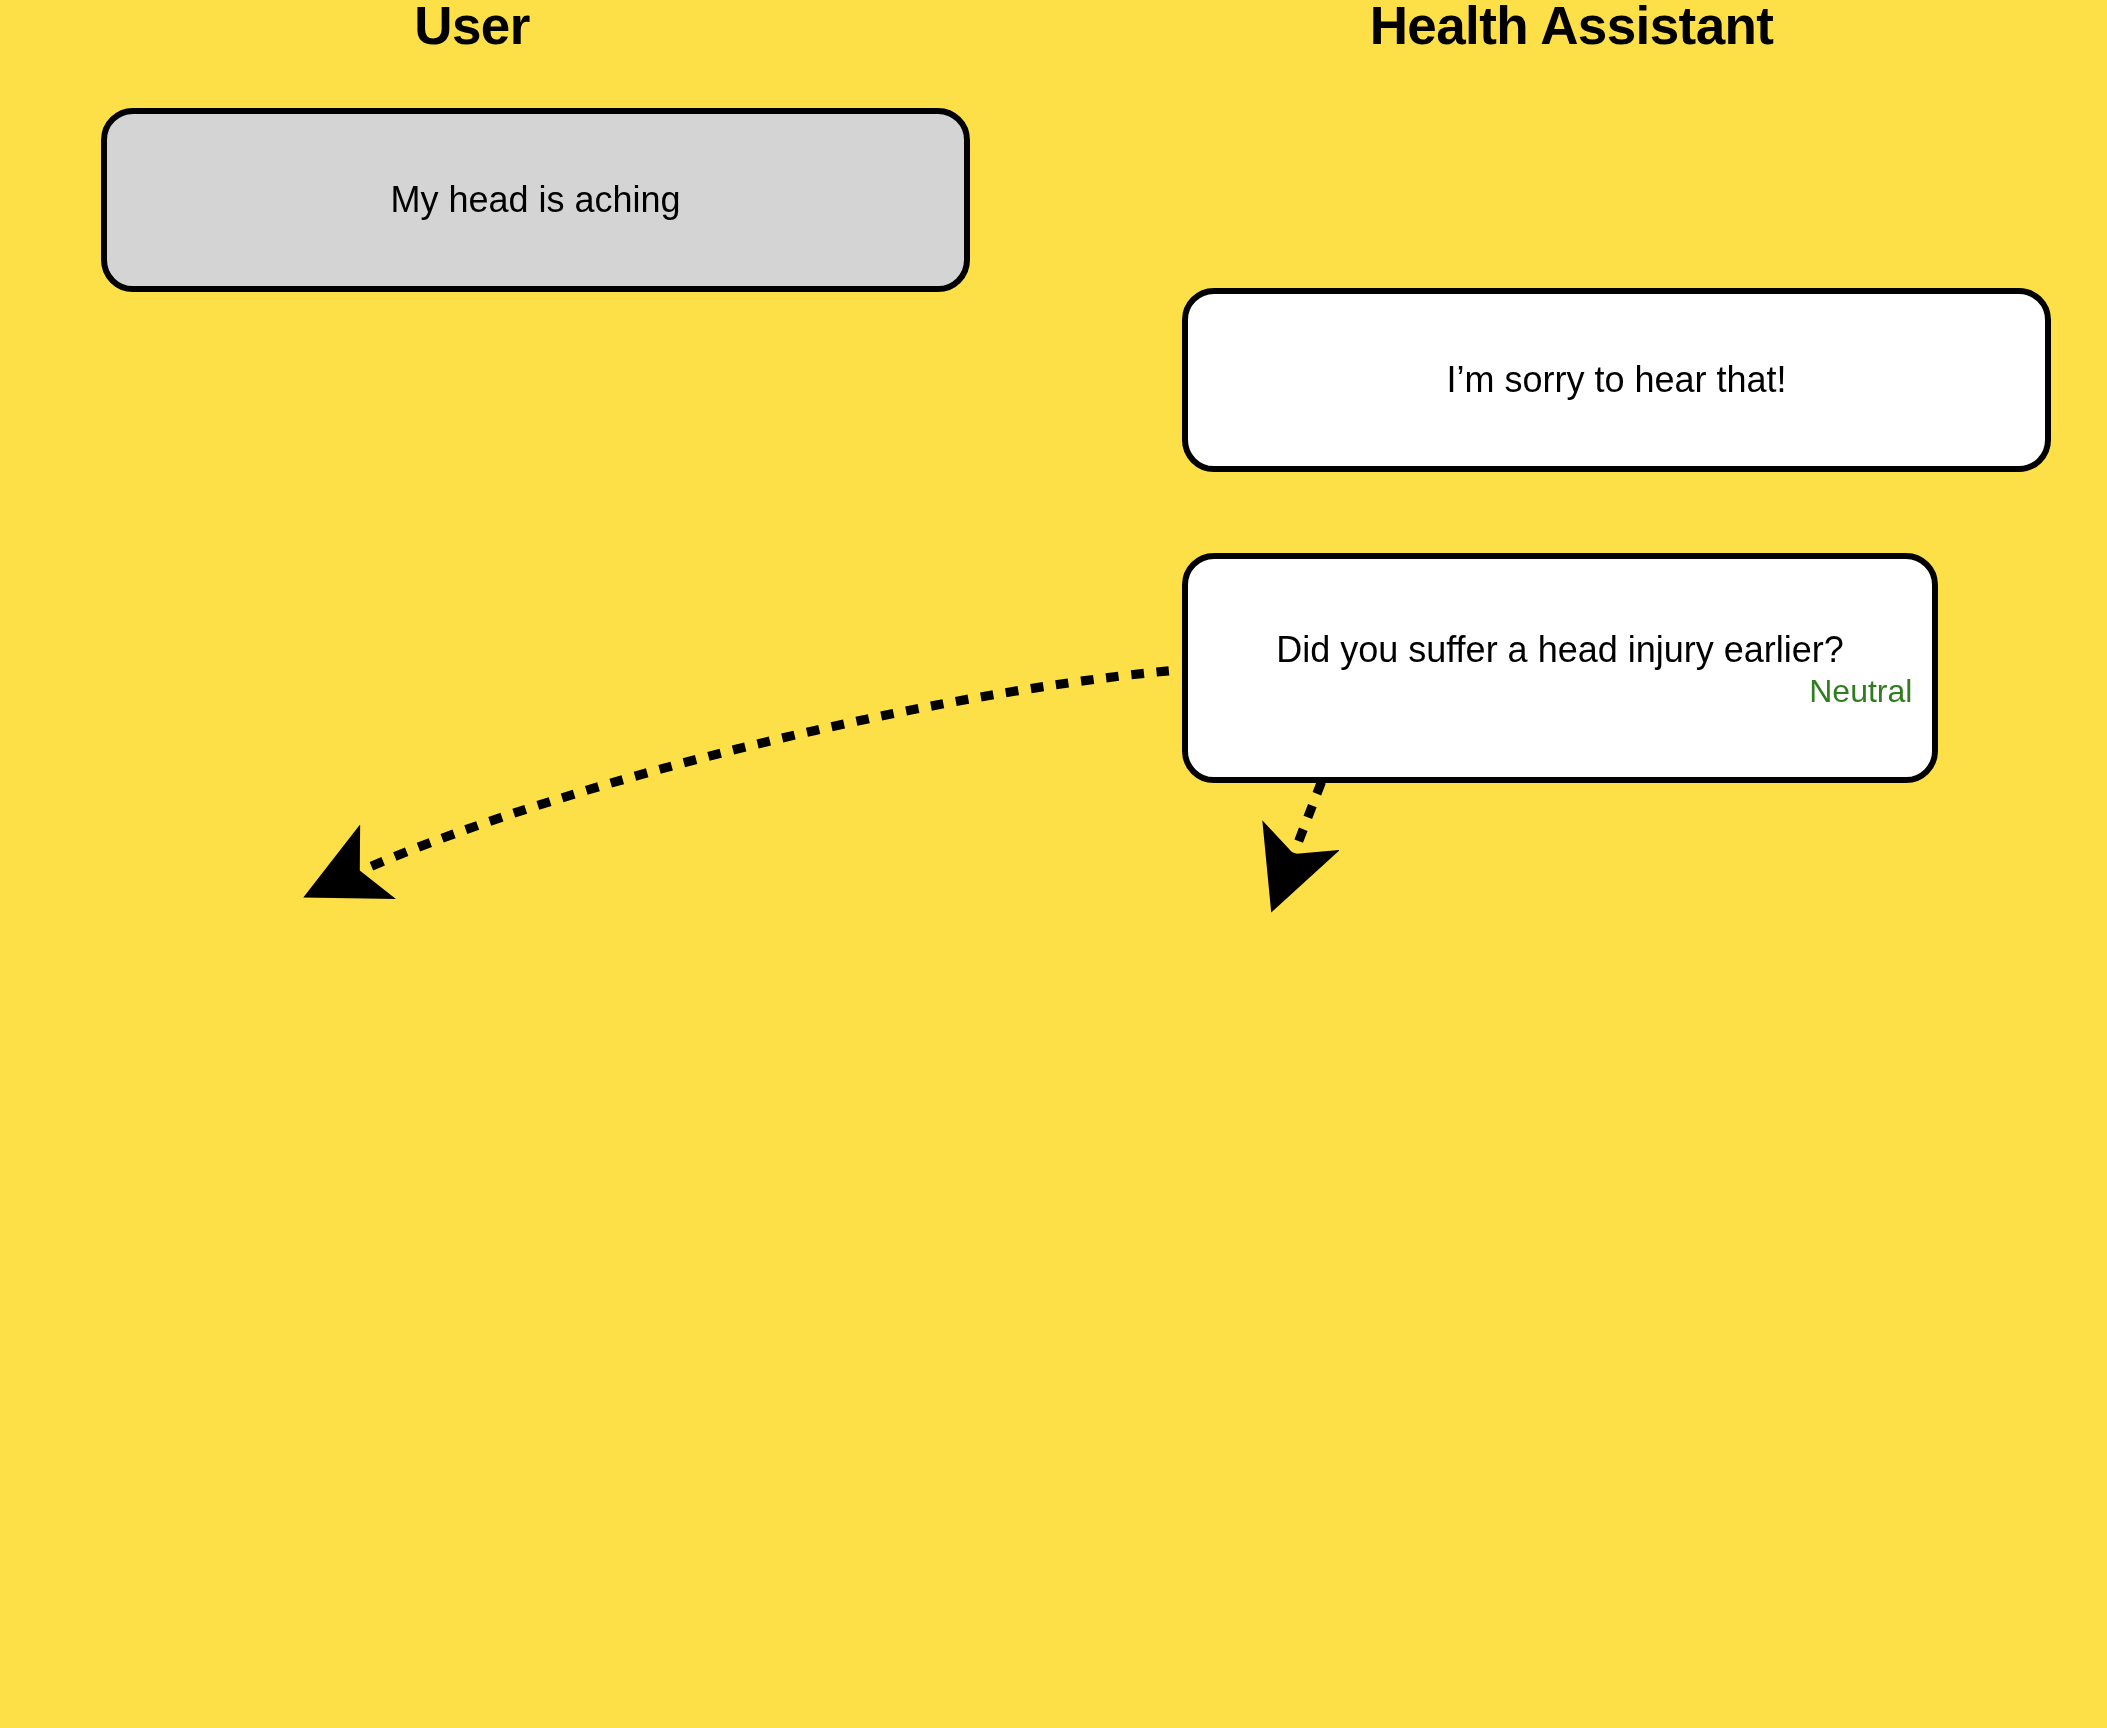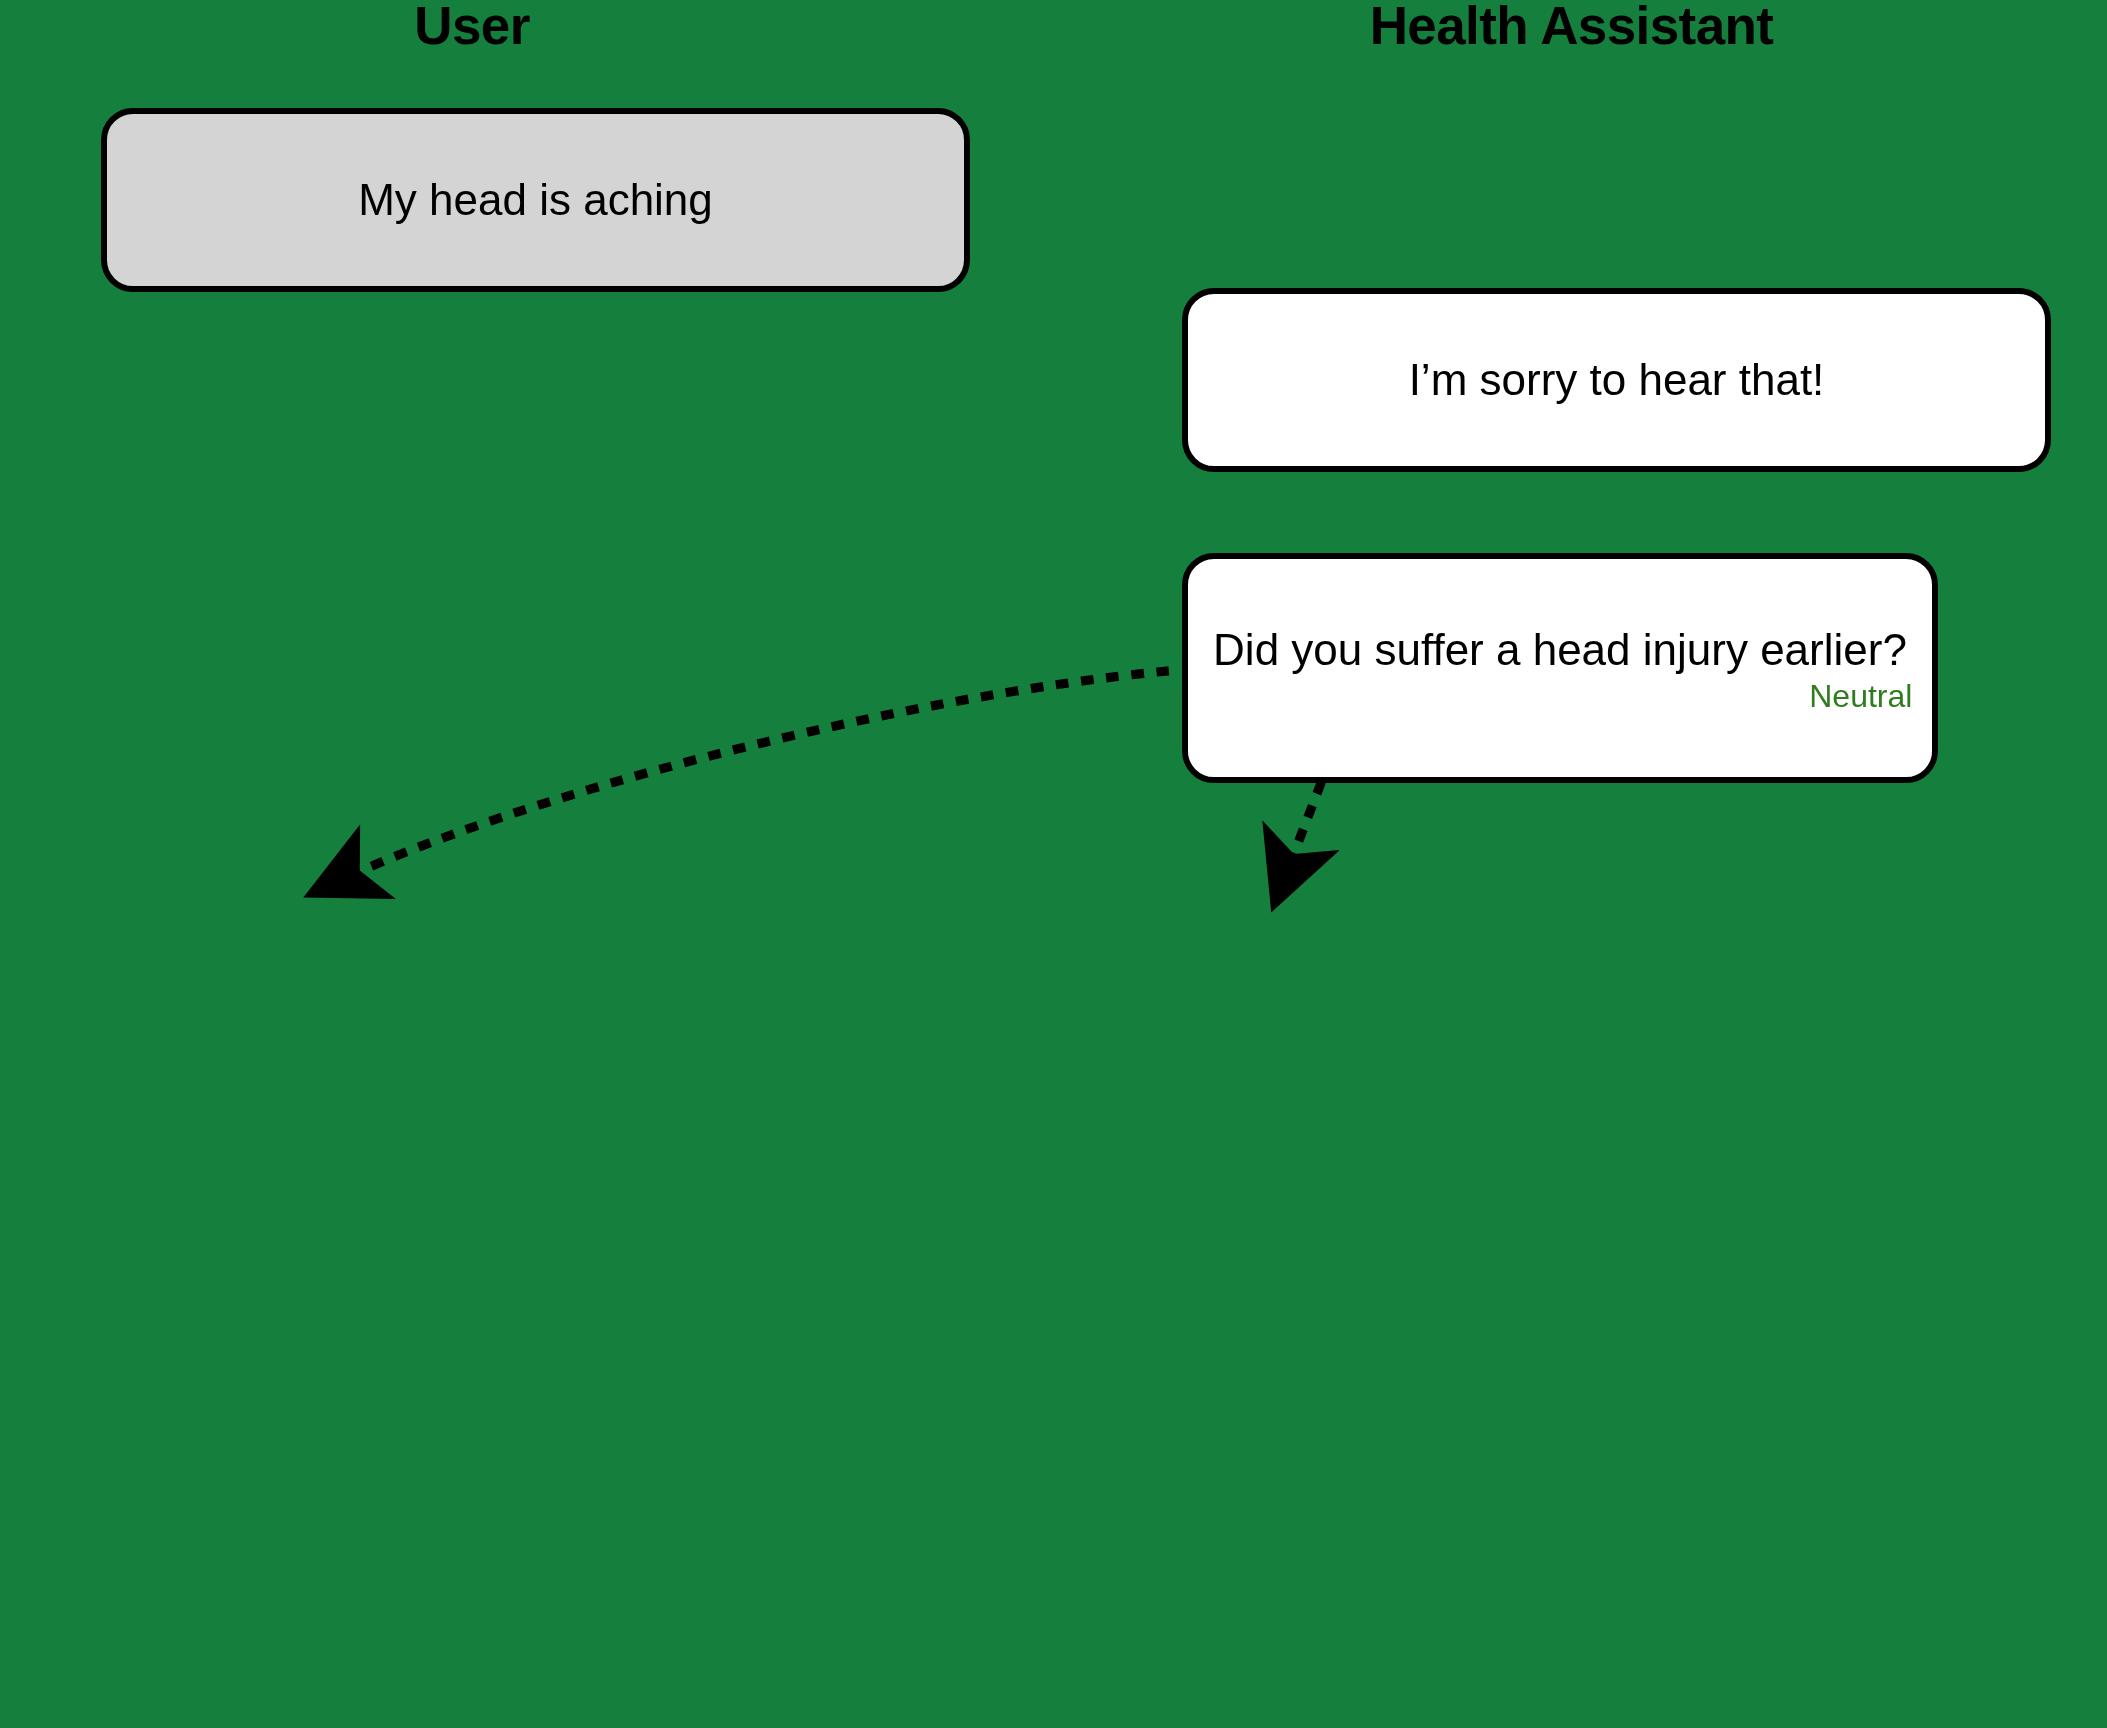--- a/index.html
+++ b/index.html
@@ -7,21 +7,21 @@
     padding: 0;
     background: #ffffff;
   }
   body {
     font-family: "Liberation Sans", "DejaVu Sans", sans-serif;
   }
   #canvas {
     position: relative;
     width: 2108px;
     height: 1729px;
-    background: #15803d;
+    background: #fde047;
     overflow: hidden;
   }
 
   
   .col-header {
     position: absolute;
     font-size: 53px;
     font-weight: bold;
     color: #000000;
     letter-spacing: -0.6px;
@@ -37,21 +37,21 @@
     box-sizing: border-box;
     border: 6.3px solid #000000;
     border-radius: 32px;
     display: flex;
     flex-direction: column;
     justify-content: center;
     background: #ffffff;
     padding: 5.8px 19.6px 5.8px 19.6px;
   }
   .bubble .msg {
-    font-size: 44px;
+    font-size: 36px;
     line-height: 1.18;
     color: #000000;
     text-align: center;
     font-weight: normal;
   }
   .bubble .emotion {
     font-size: 32px;
     color: #2f7d1e;
     text-align: right;
     margin-top: 3.5px;

